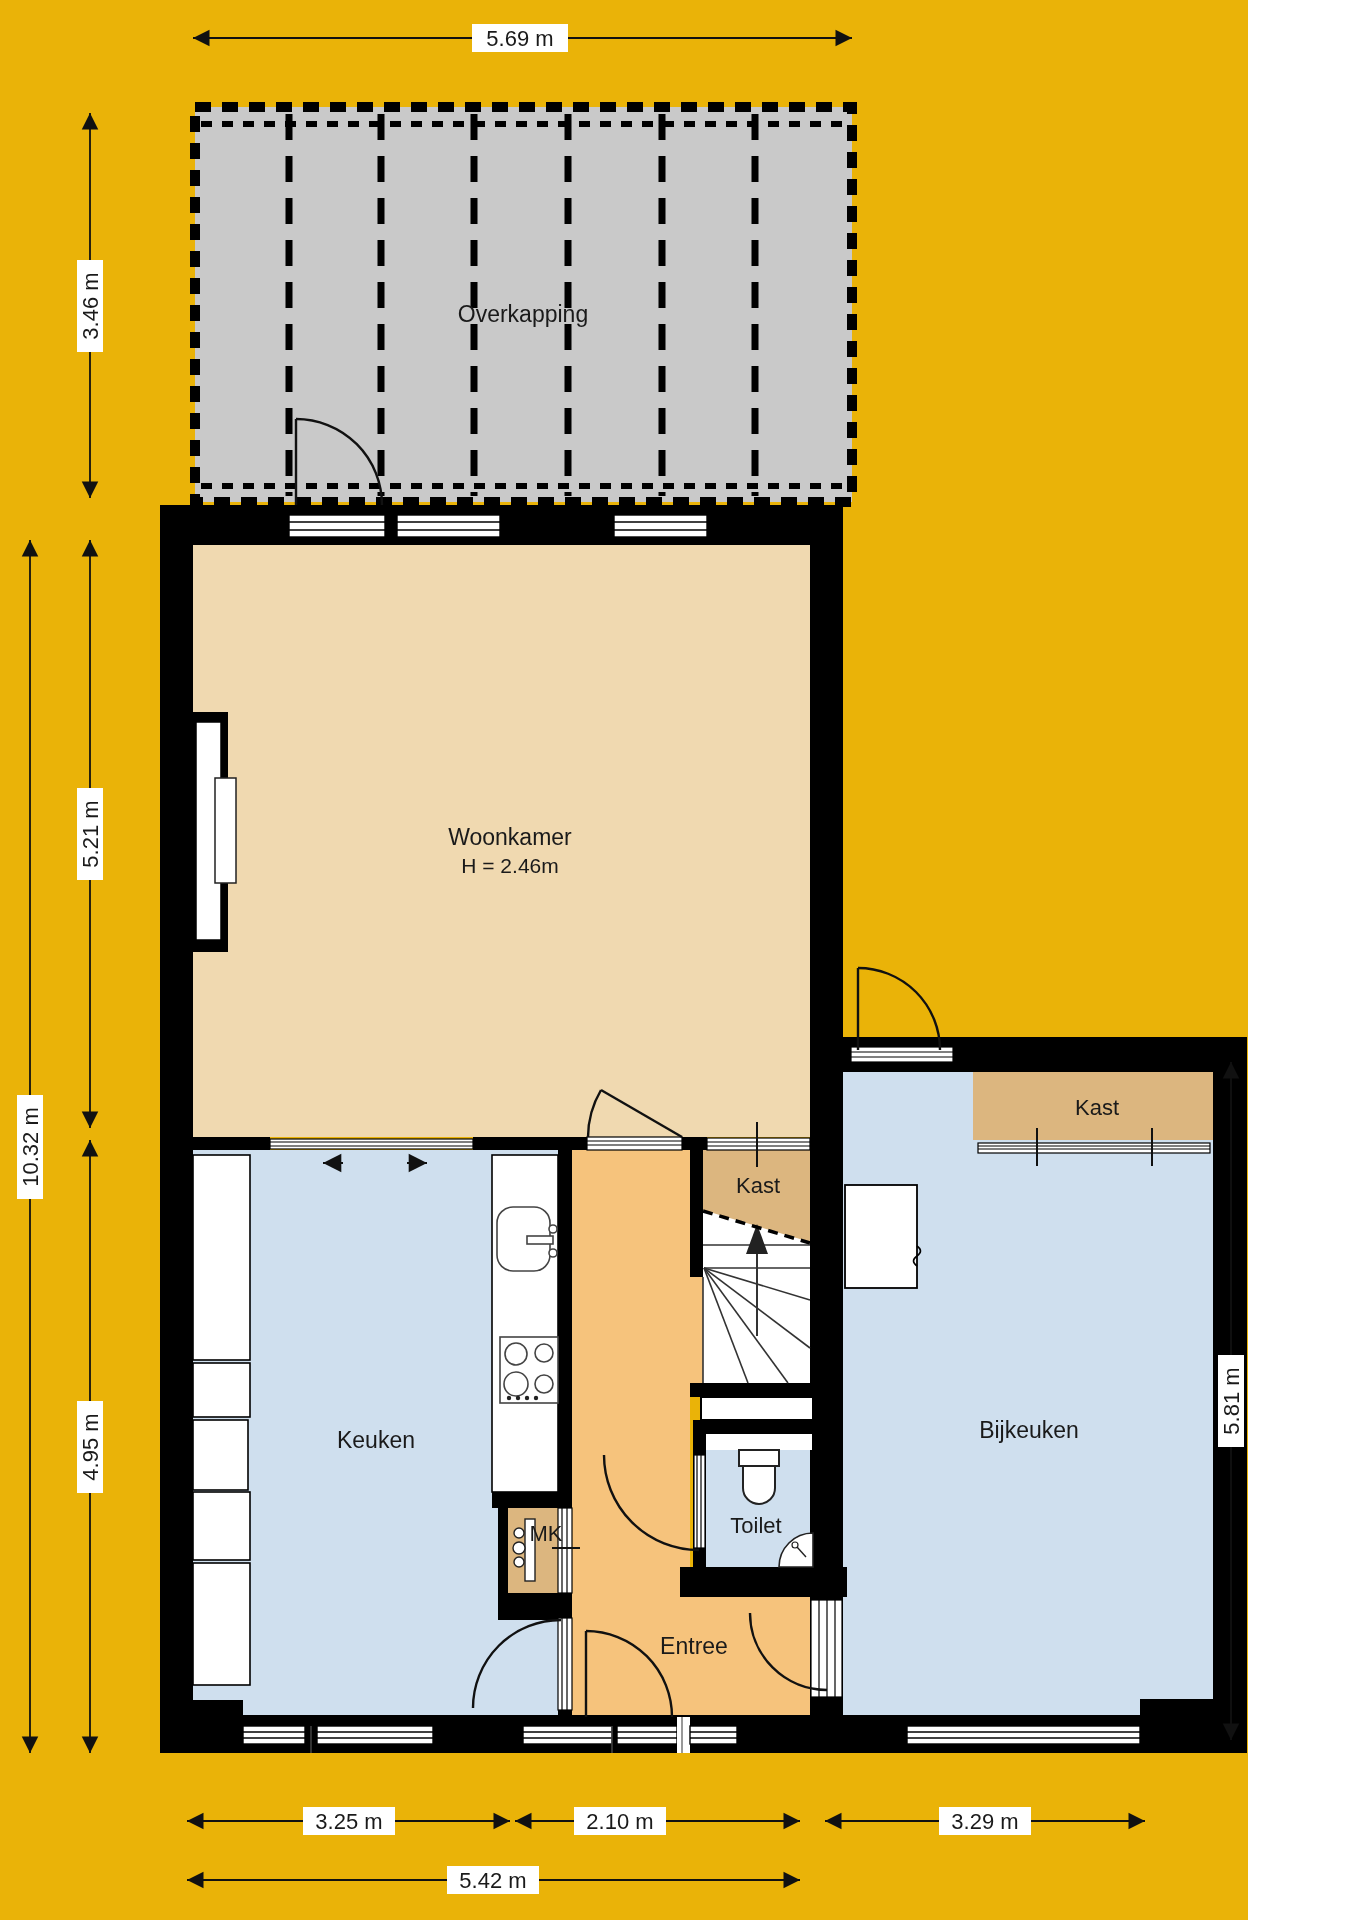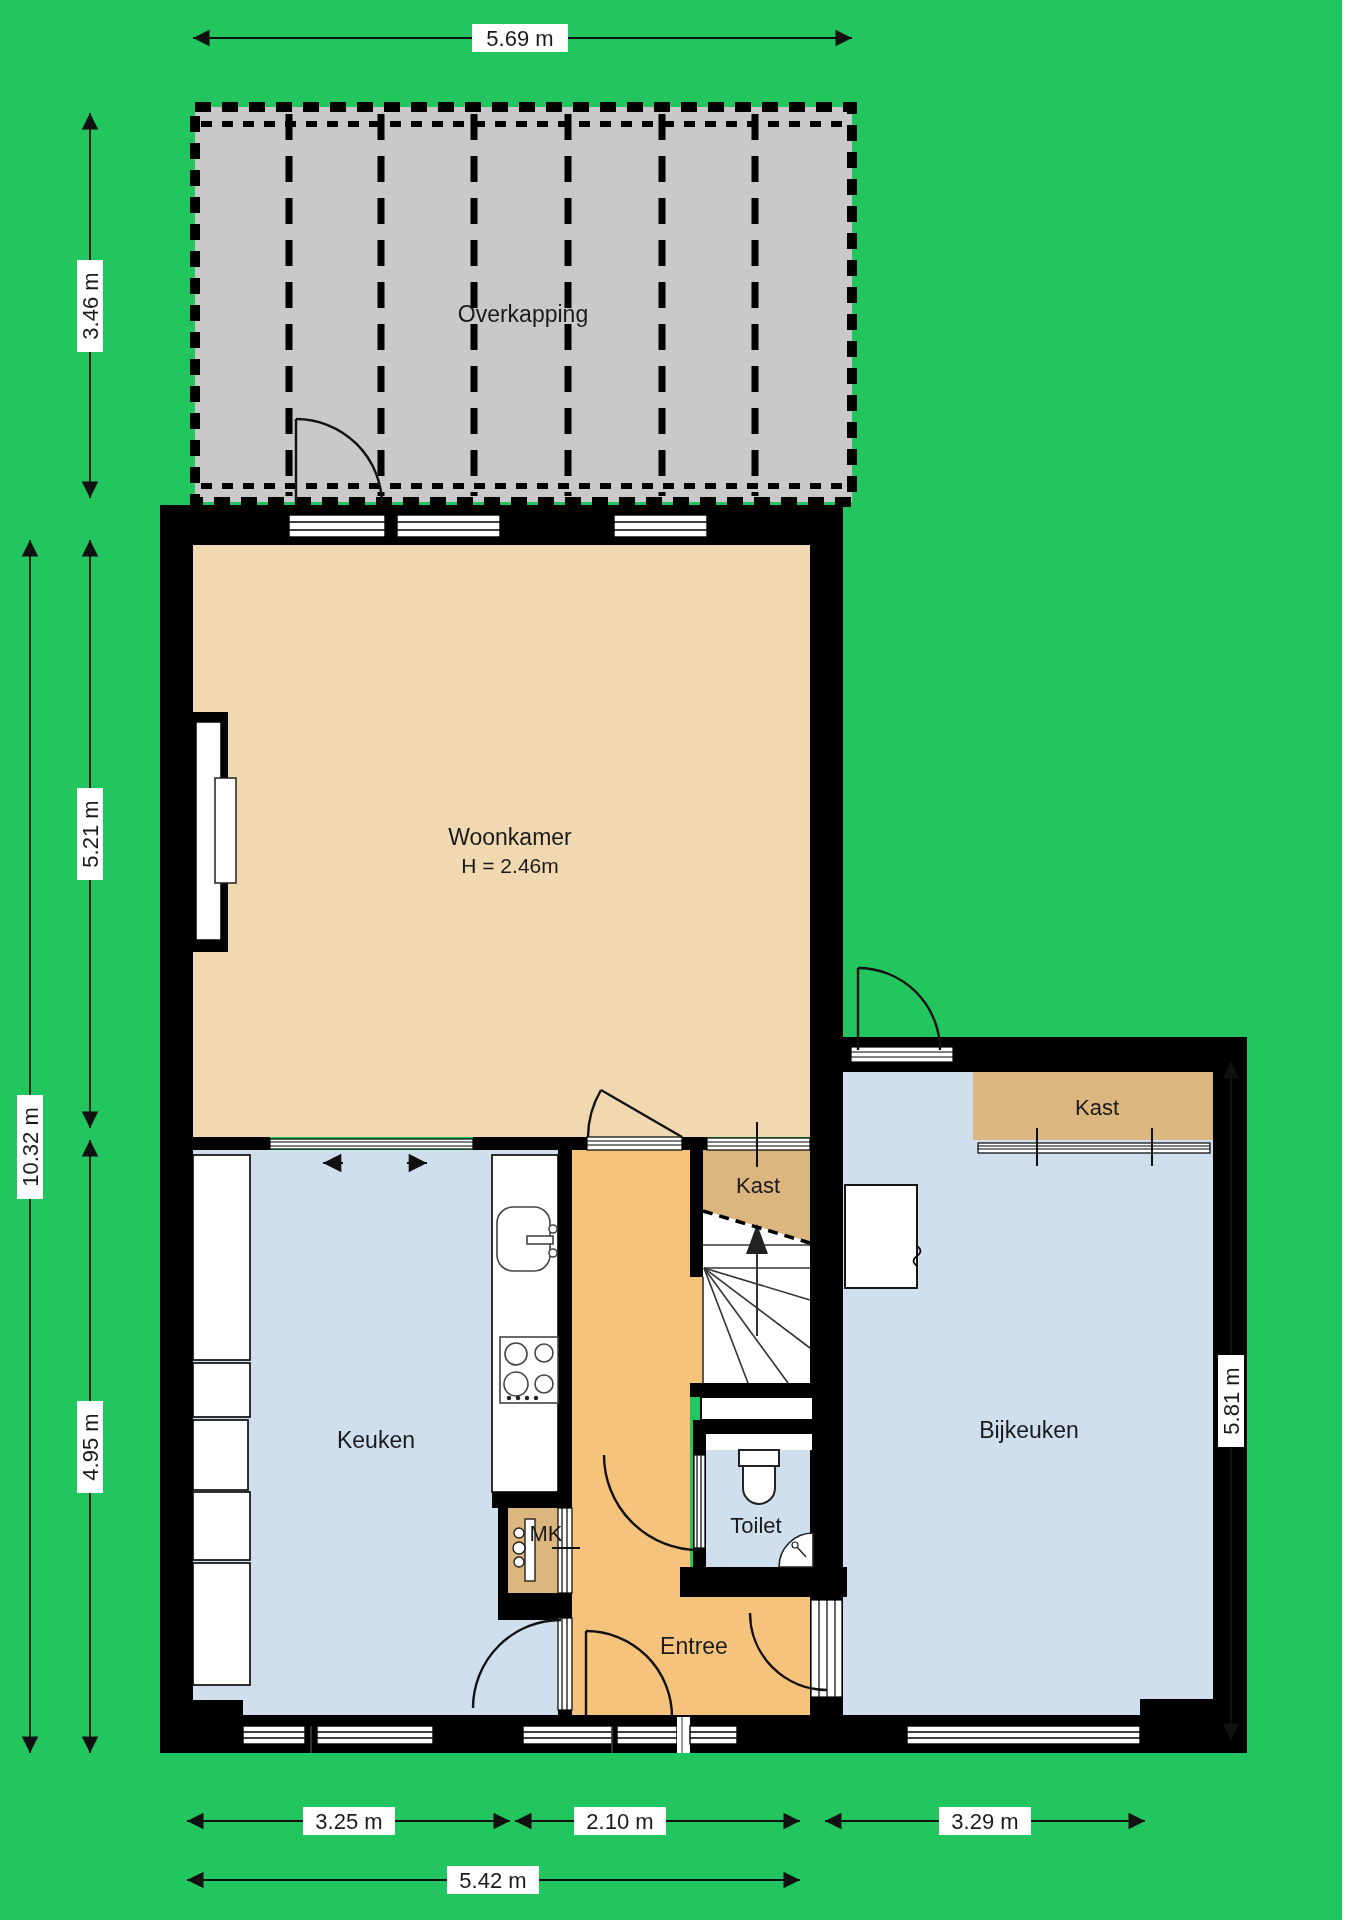--- a/index.html
+++ b/index.html
@@ -1,16 +1,16 @@
 <!DOCTYPE html>
 <html><head>
 <meta charset="utf-8">
 <style>
   html,body{margin:0;padding:0;background:#ffffff;}
-  .plan-wrap{width:1342px;height:1920px;position:relative;background:#22c55e;}
+  .plan-wrap{width:1248px;height:1920px;position:relative;background:#eab308;}
   svg{display:block;}
   text{font-family:"Liberation Sans",sans-serif;fill:#1a1a1a;}
   .room-label{font-size:23px;}
   .room-label-sm{font-size:22px;}
   .sub-label{font-size:21px;}
   .dim-label{font-size:22px;}
 </style>
 </head>
 <body>
 

